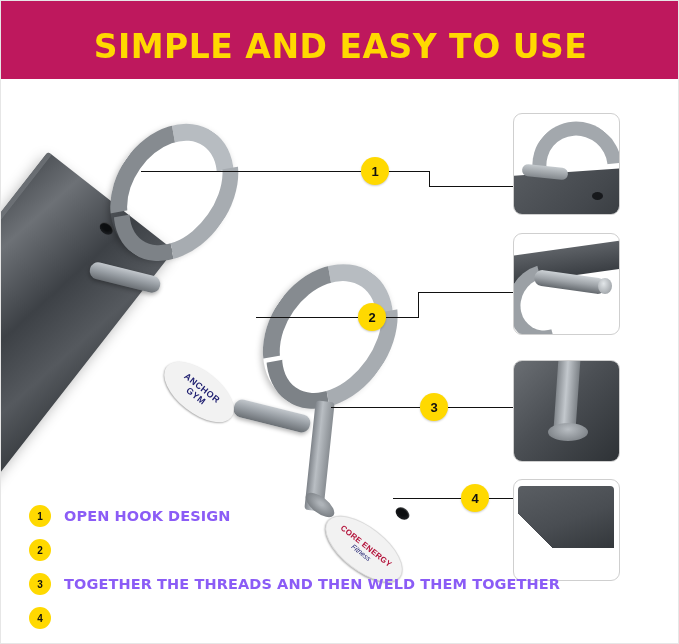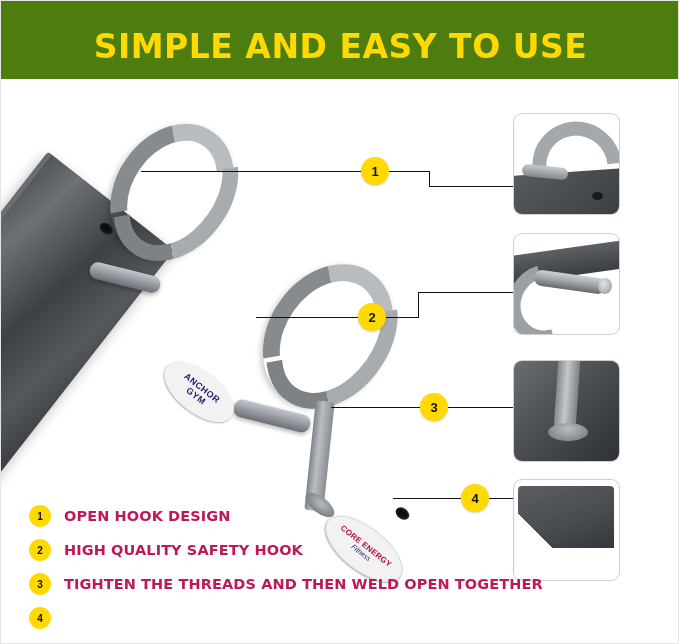--- a/index.html
+++ b/index.html
@@ -20,21 +20,21 @@
     box-sizing: border-box;
   }
 
   
   .banner {
     position: absolute;
     left: 0;
     top: 0;
     width: 679px;
     height: 90px;
-    background: #4d7c0f;
+    background: #be185d;
     display: flex;
     align-items: center;
     justify-content: center;
   }
   .banner-title {
     color: #ffd900;
     font-size: 33px;
     font-weight: bold;
     letter-spacing: 0.5px;
     font-family: "DejaVu Sans", sans-serif;
@@ -413,21 +413,21 @@
     font-weight: bold;
     display: flex;
     align-items: center;
     justify-content: center;
     margin-right: 13px;
   }
   .legend-text {
     font-family: "DejaVu Sans", sans-serif;
     font-size: 14.5px;
     font-weight: bold;
-    color: #be185d;
+    color: #8b5cf6;
     letter-spacing: 0.1px;
     white-space: nowrap;
   }
 </style>
 </head>
 <body>
 
 <div id="page">
 
   <div class="banner">
@@ -511,25 +511,24 @@
       <div class="d4-bevel"></div>
     </div>
 
     <div class="legend">
       <div class="legend-row">
         <div class="legend-badge">1</div>
         <div class="legend-text">OPEN HOOK DESIGN</div>
       </div>
       <div class="legend-row">
         <div class="legend-badge">2</div>
-        <div class="legend-text">HIGH QUALITY SAFETY HOOK</div>
       </div>
       <div class="legend-row">
         <div class="legend-badge">3</div>
-        <div class="legend-text">TIGHTEN THE THREADS AND THEN WELD OPEN TOGETHER</div>
+        <div class="legend-text">TOGETHER THE THREADS AND THEN WELD THEM TOGETHER</div>
       </div>
       <div class="legend-row">
         <div class="legend-badge">4</div>
       </div>
     </div>
 
   </div>
 </div>
 
 </body></html>

